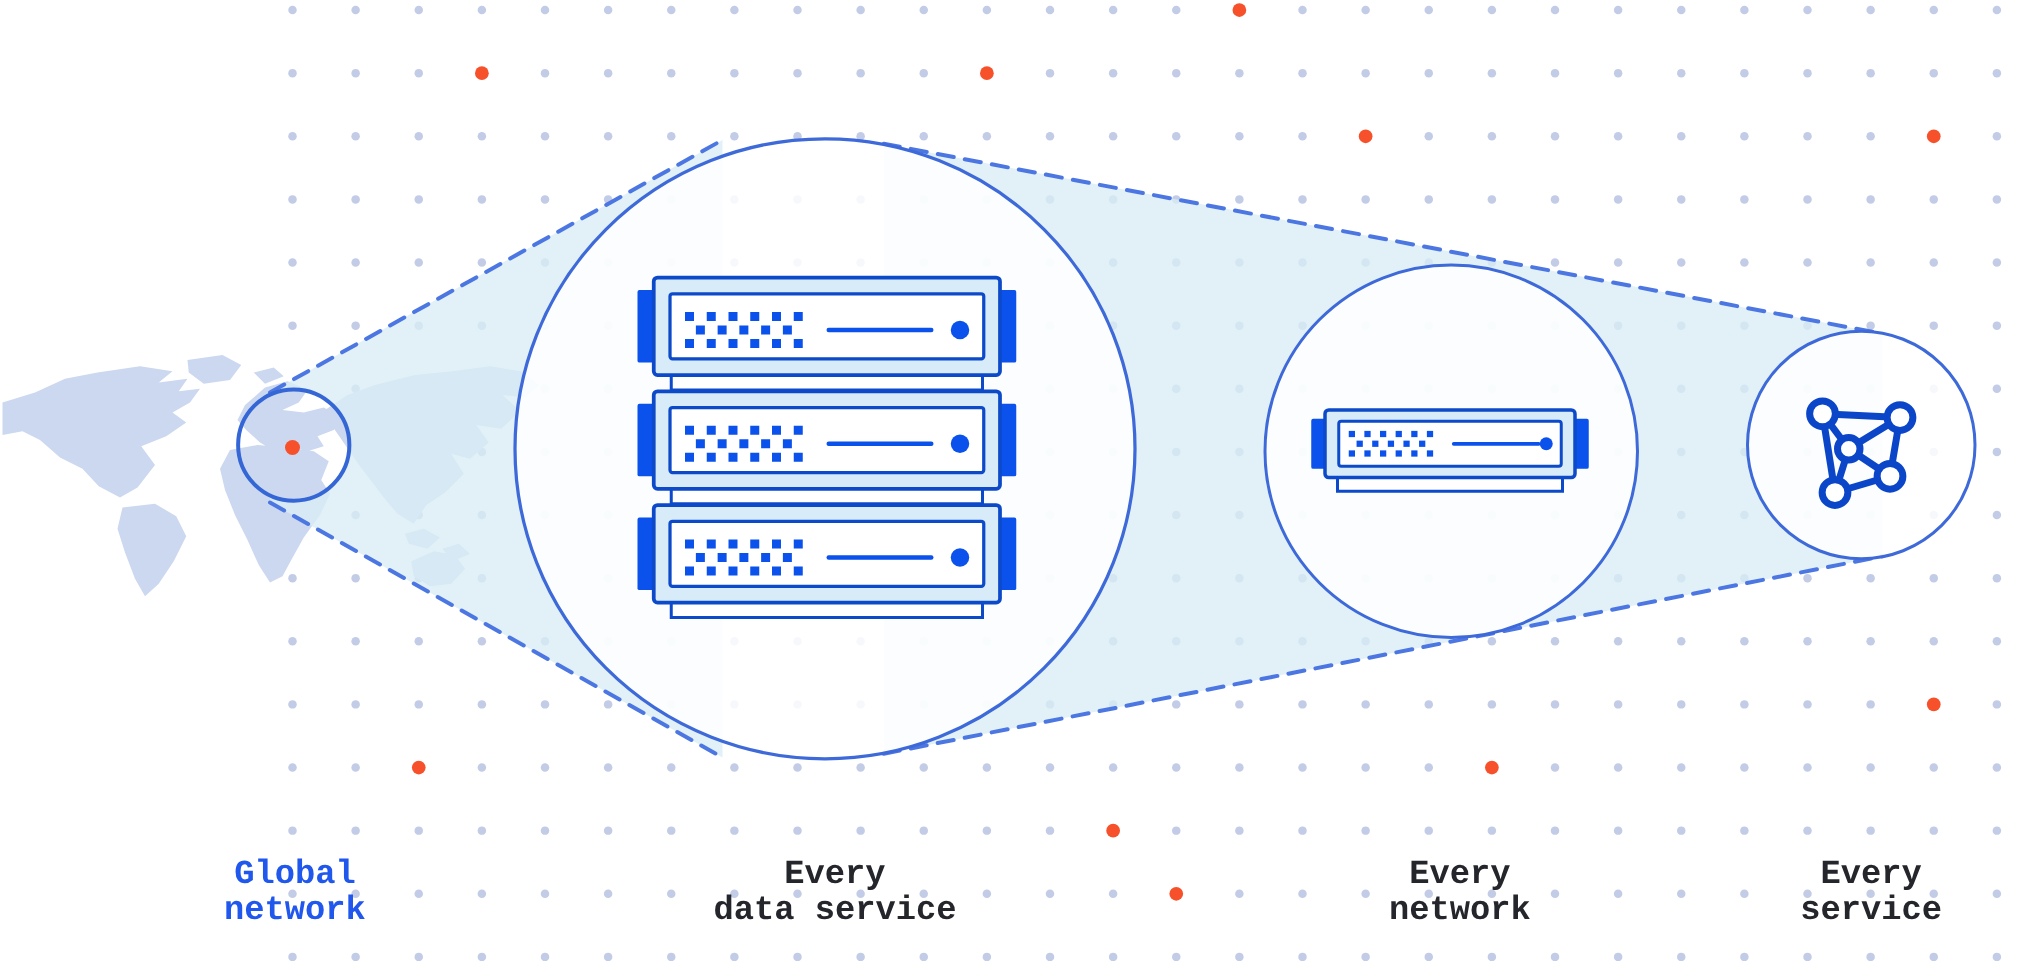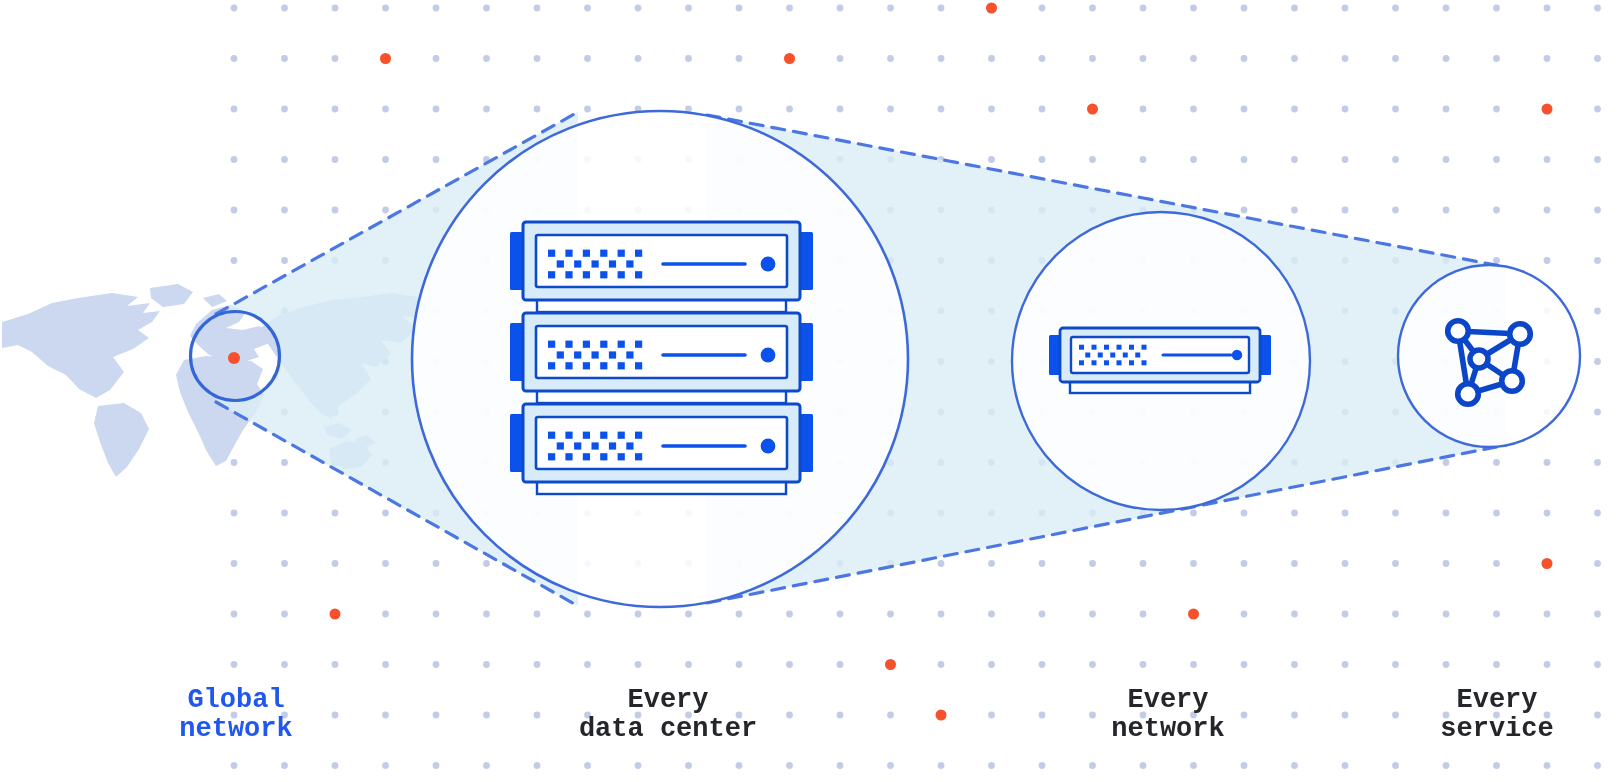--- a/index.html
+++ b/index.html
@@ -648,21 +648,21 @@
         </g>
   </g>
 </svg>
 
 <div class="caption" id="cap-global" style="left: 106px; color: rgb(32, 87, 236);">
   <span>Global</span>
   <span>network</span>
 </div>
 <div class="caption" id="cap-datacenter" style="left: 538px; color: rgb(36, 38, 43);">
   <span>Every</span>
-  <span>data center</span>
+  <span>data service</span>
 </div>
 <div class="caption" id="cap-server" style="left: 1038px; color: rgb(36, 38, 43);">
   <span>Every</span>
   <span>network</span>
 </div>
 <div class="caption" id="cap-service" style="left: 1367px; color: rgb(36, 38, 43);">
   <span>Every</span>
   <span>service</span>
 </div>
 

